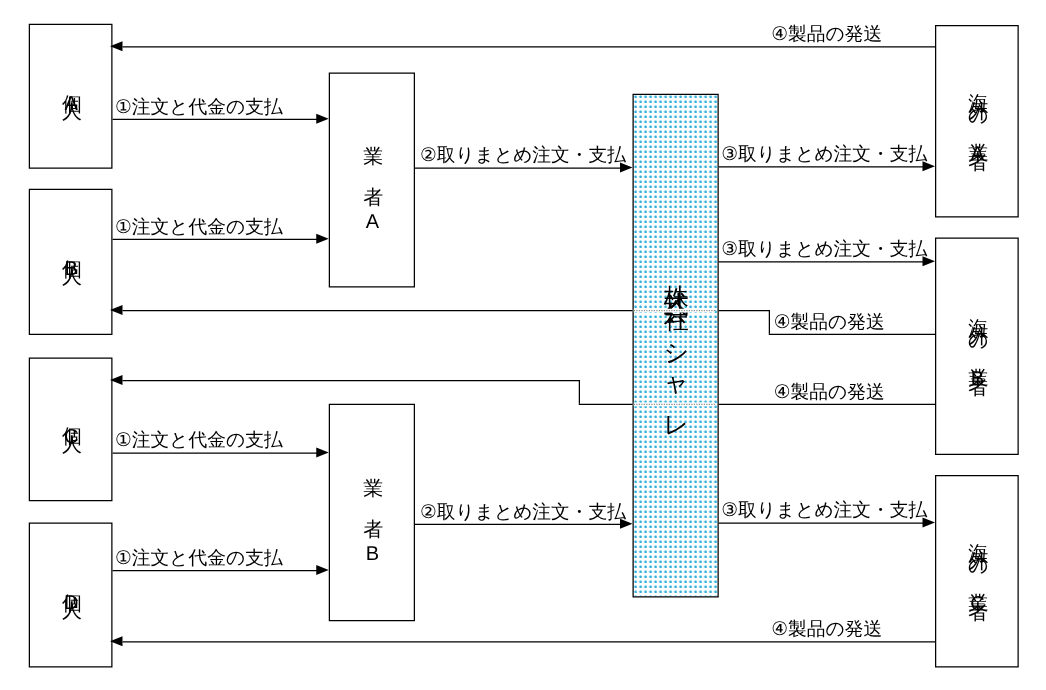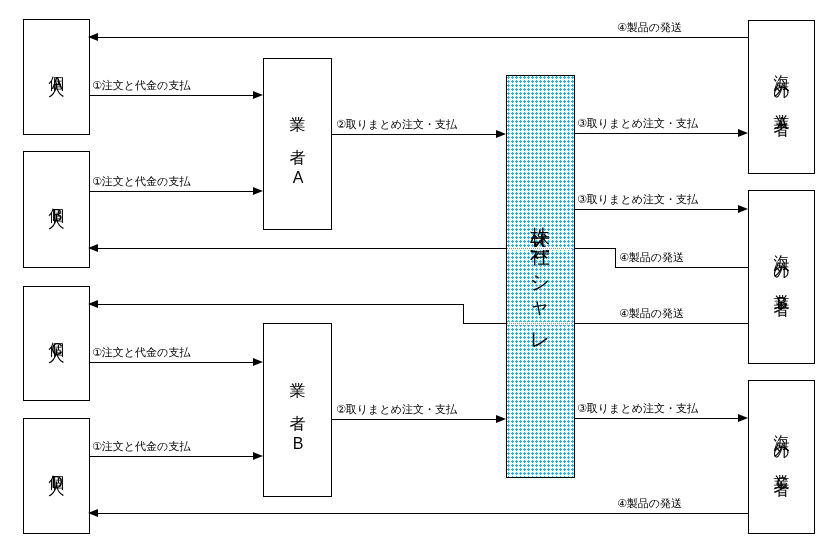--- a/index.html
+++ b/index.html
@@ -42,21 +42,21 @@
   
   .hline{position:absolute;height:1px;background:#000;z-index:1;}
   .vline{position:absolute;width:1px;background:#000;z-index:1;}
   .head-r{position:absolute;width:0;height:0;z-index:3;
     border-top:4px solid rgba(0,0,0,0);border-bottom:4px solid rgba(0,0,0,0);
     border-left:10px solid #000;}
   .head-l{position:absolute;width:0;height:0;z-index:3;
     border-top:4px solid rgba(0,0,0,0);border-bottom:4px solid rgba(0,0,0,0);
     border-right:10px solid #000;}
   .flow-label{
-    position:absolute;font-size:11px;line-height:17px;white-space:nowrap;z-index:4;
+    position:absolute;font-size:15px;line-height:17px;white-space:nowrap;z-index:4;
   }
   
   .xband{position:absolute;height:3px;background:#fff;z-index:3;}
   .xdot{position:absolute;height:0;border-top:1px dotted #8f8f8f;z-index:4;}
 </style>
 </head>
 <body>
 
 <div id="stage">
 

